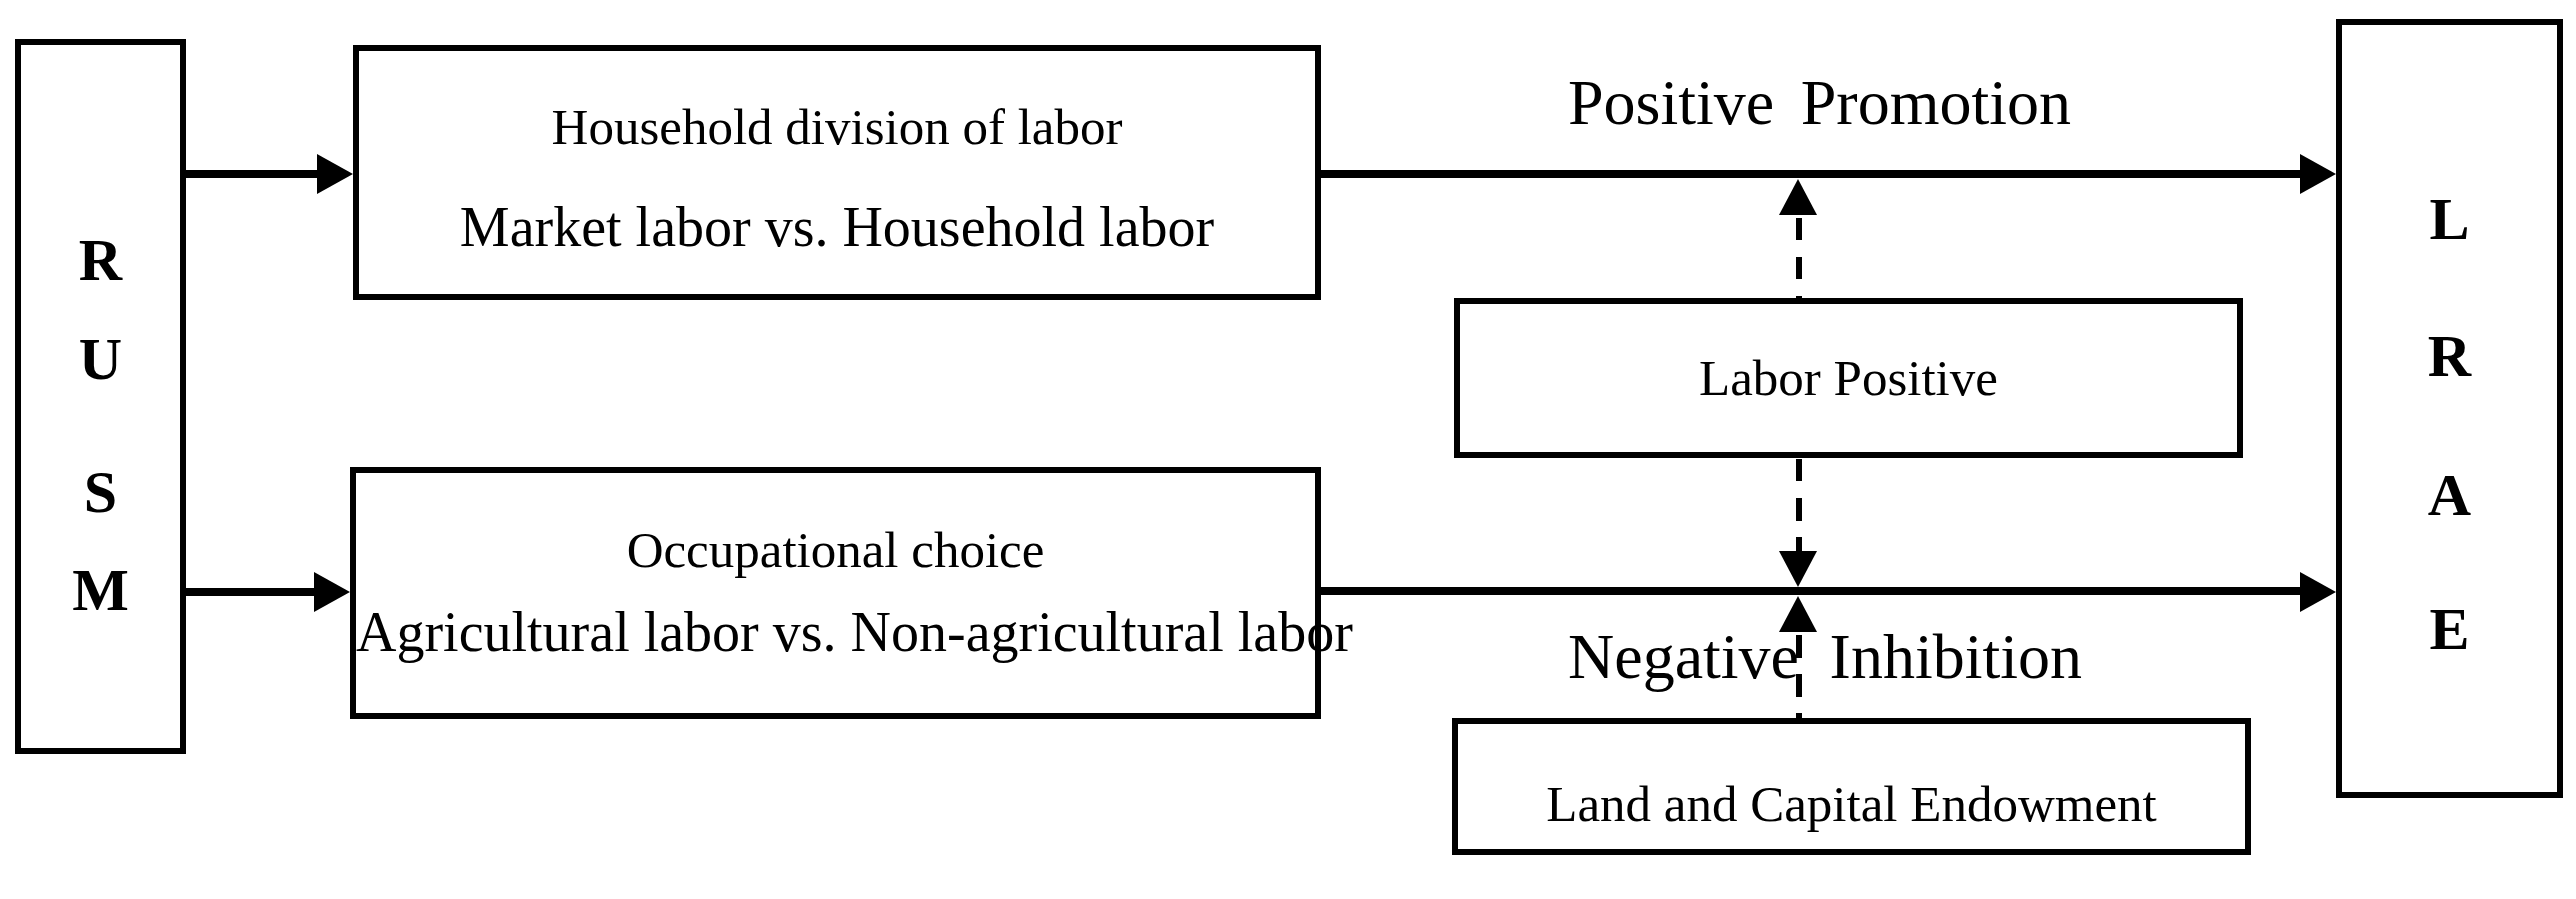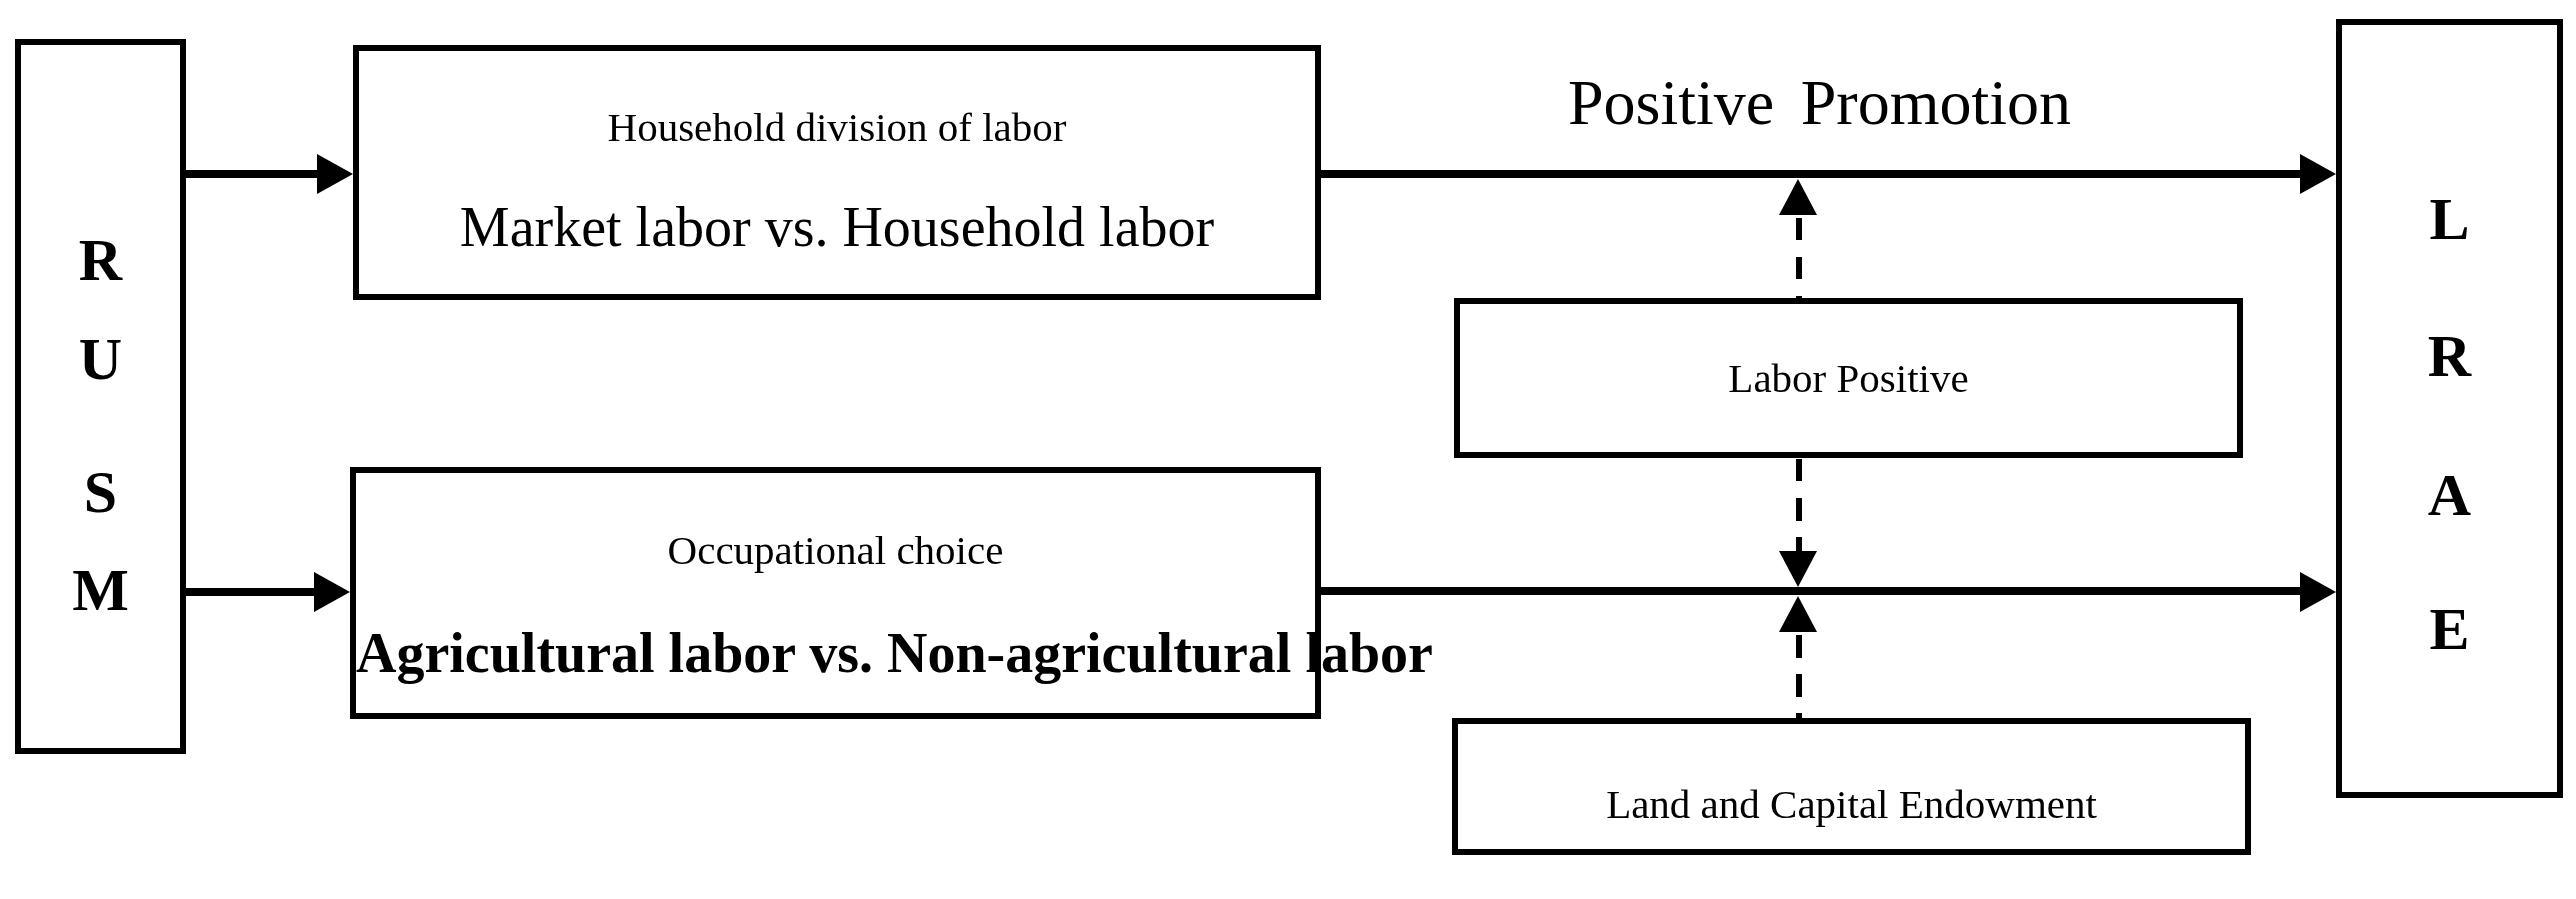--- a/index.html
+++ b/index.html
@@ -23,21 +23,21 @@
     left: 0; right: 0;
     text-align: center;
     white-space: nowrap;
   }
   .big-letter {
     font-size: 60px;
     line-height: 60px;
     font-weight: bold;
   }
   .box-title {
-    font-size: 41px;
+    font-size: 51px;
     line-height: 60px;
   }
   .box-subtitle {
     font-size: 56px;
     line-height: 50px;
   }
   .shaft-h {
     position: absolute;
     height: 8.3px;
     background: #000;
@@ -95,21 +95,21 @@
     <div class="centerline big-letter" style="top:574px;">E</div>
   </div>
 
   <div class="box" style="left:353px; top:45px; width:968px; height:255px;">
     <div class="centerline box-title" style="top:46px;">Household division of labor</div>
     <div class="centerline box-subtitle" style="top:151px;">Market labor vs. Household labor</div>
   </div>
 
   <div class="box" style="left:350px; top:467px; width:971px; height:252px;">
     <div class="centerline box-title" style="top:47px;">Occupational choice</div>
-    <div class="centerline box-subtitle" style="top:155px;font-weight:bold;">Agricultural labor vs. Non-agricultural labor</div>
+    <div class="centerline box-subtitle" style="top:134px;">Agricultural labor vs. Non-agricultural labor</div>
   </div>
 
   <div class="box" style="left:1454px; top:298px; width:789px; height:160px;">
     <div class="centerline box-title" style="top:44px;">Labor Positive</div>
   </div>
 
   <div class="box" style="left:1452px; top:718px; width:799px; height:137px;">
     <div class="centerline box-title" style="top:50px;">Land and Capital Endowment</div>
   </div>
 
@@ -132,15 +132,19 @@
   <div class="head-down" style="left:1779px; top:551px;"></div>
 
   <div class="head-up" style="left:1779px; top:596px;"></div>
   <div class="dash-v" style="left:1796px; top:635px; height:83px;"></div>
 
   <div class="label-row" style="left:1568px; top:71px; width:503px;">
     <span>Positive</span>
     <span>Promotion</span>
   </div>
 
+  <div class="label-row" style="left:1568px; top:625px; width:514px;">
+    <span>Negative</span>
+    <span>Inhibition</span>
+  </div>
 
 </div>
 
 
 </body></html>

